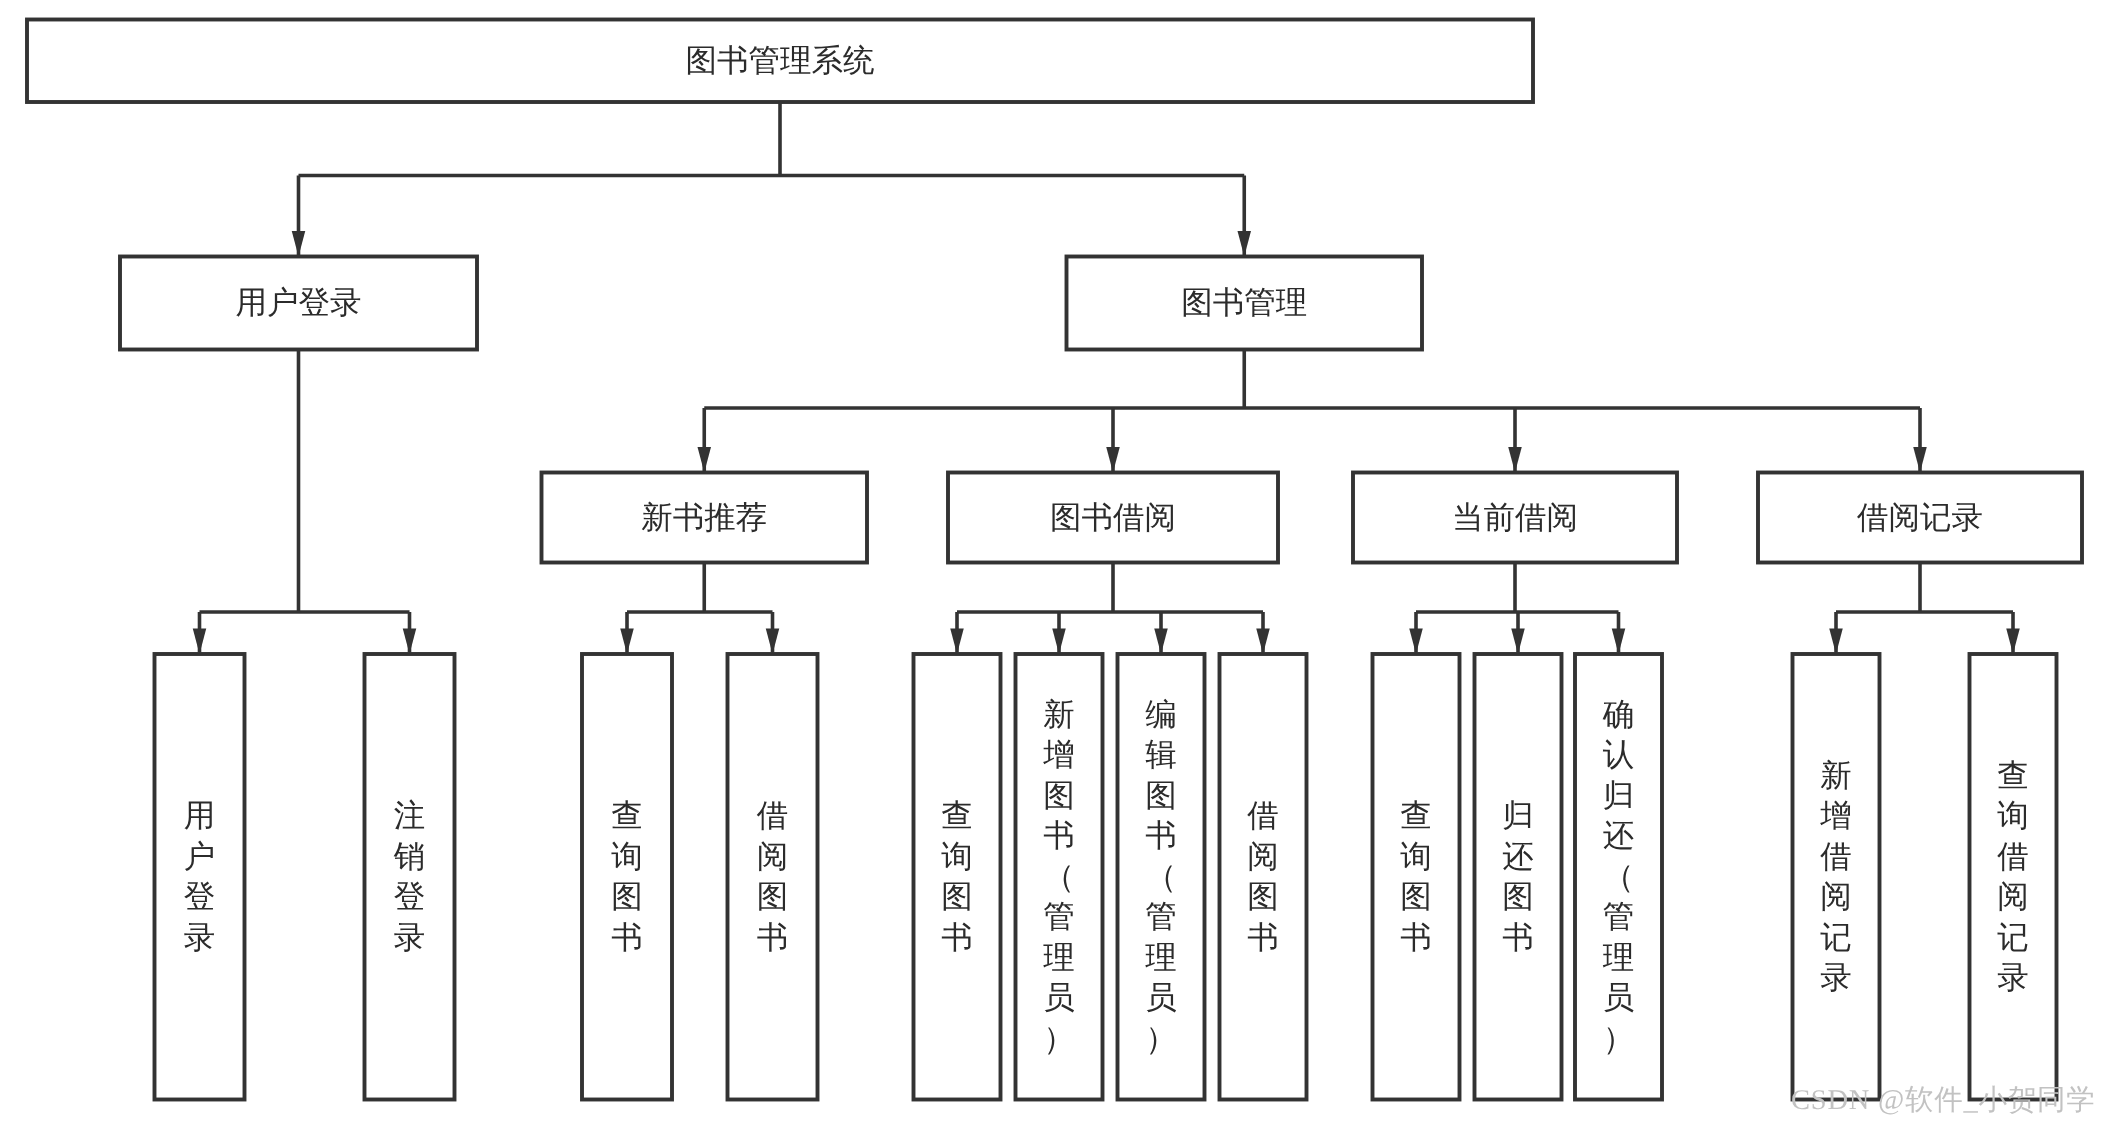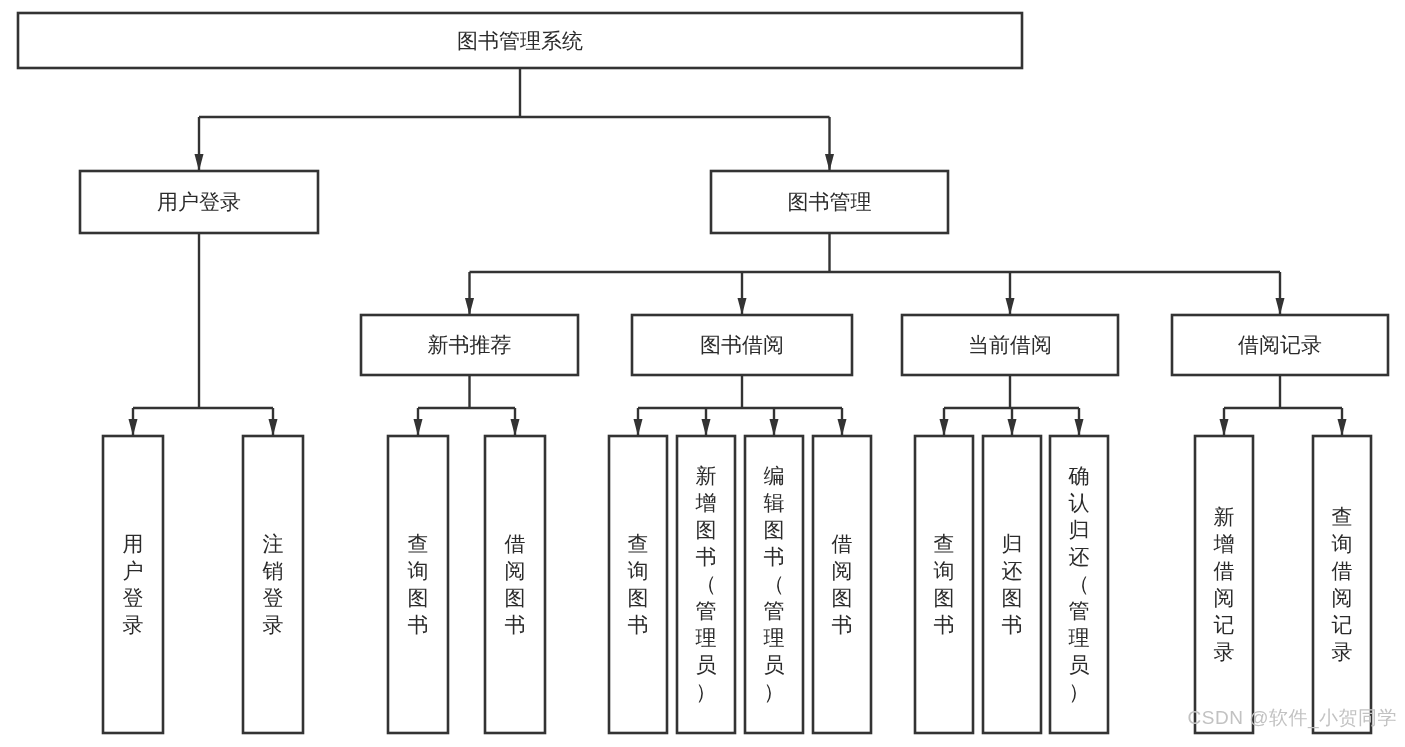--- a/index.html
+++ b/index.html
@@ -50,24 +50,24 @@
     stroke-width: 2.4;
     fill: none;
   }
   .arrow-head {
     fill: #333333;
     stroke: none;
   }
   .watermark {
     position: absolute;
     right: 8px;
-    bottom: 16px;
+    bottom: 1px;
     color: #c2c2c2;
     font-size: 19px;
-    font-family: Liberation Sans, sans-serif;
+    font-family: Liberation Serif, serif;
     letter-spacing: 0.5px;
     white-space: nowrap;
     pointer-events: none;
   }
 </style>
 </head>
 <body>
 
 <div id="diagram-root">
 

